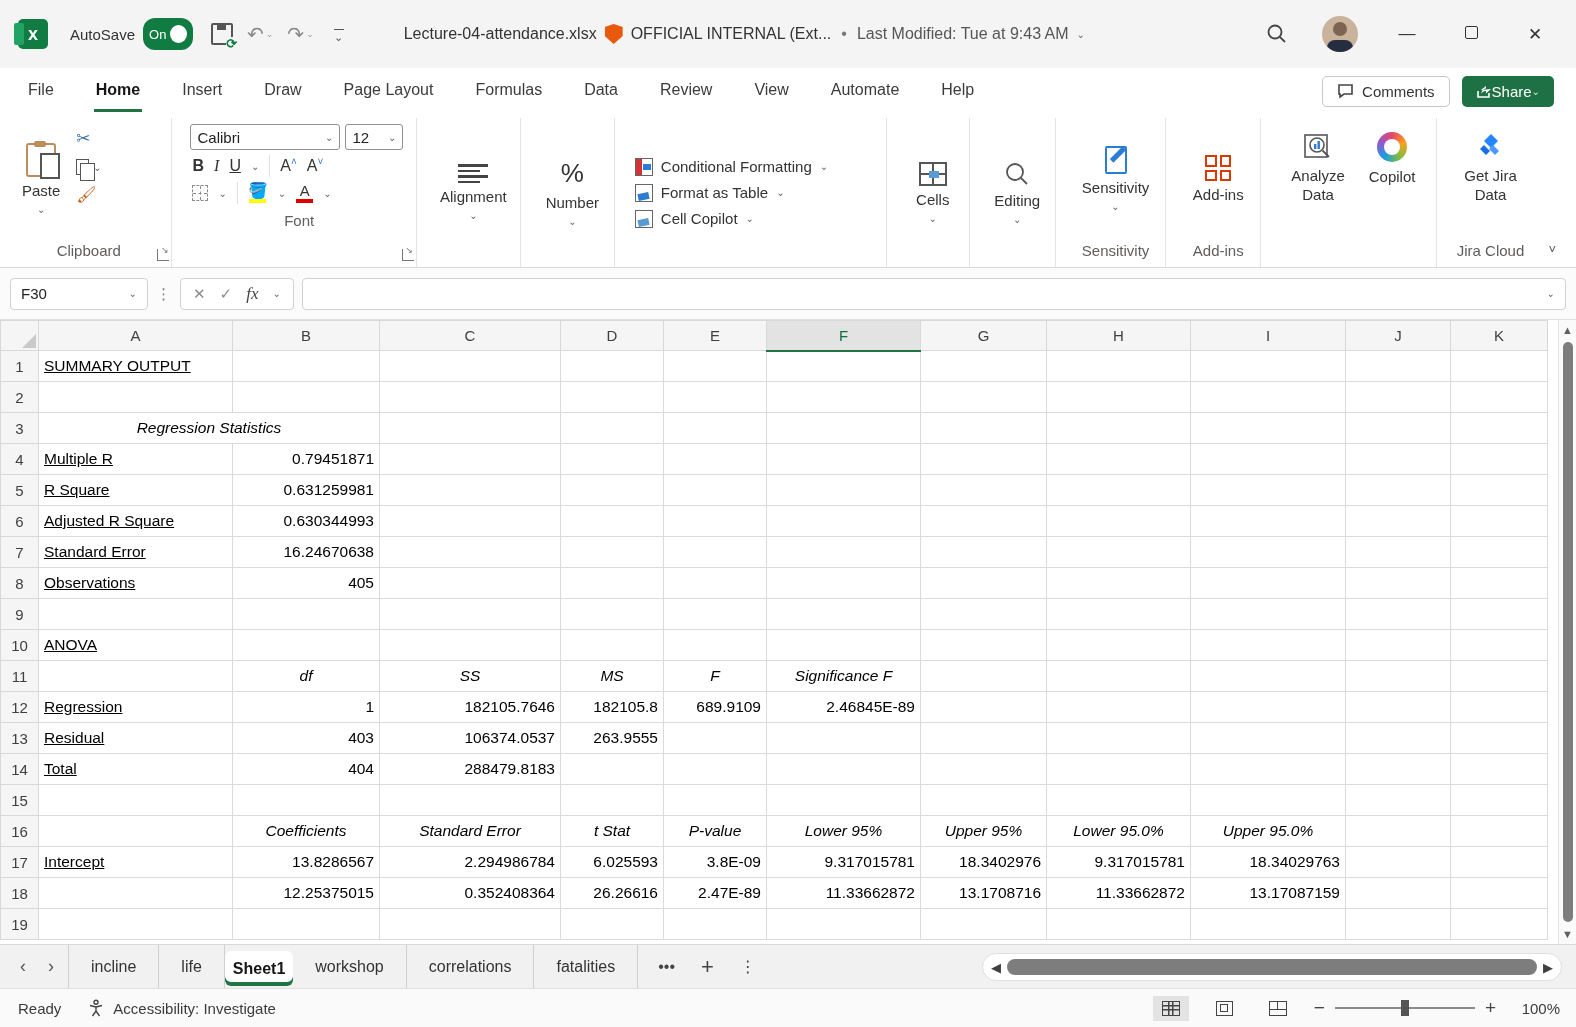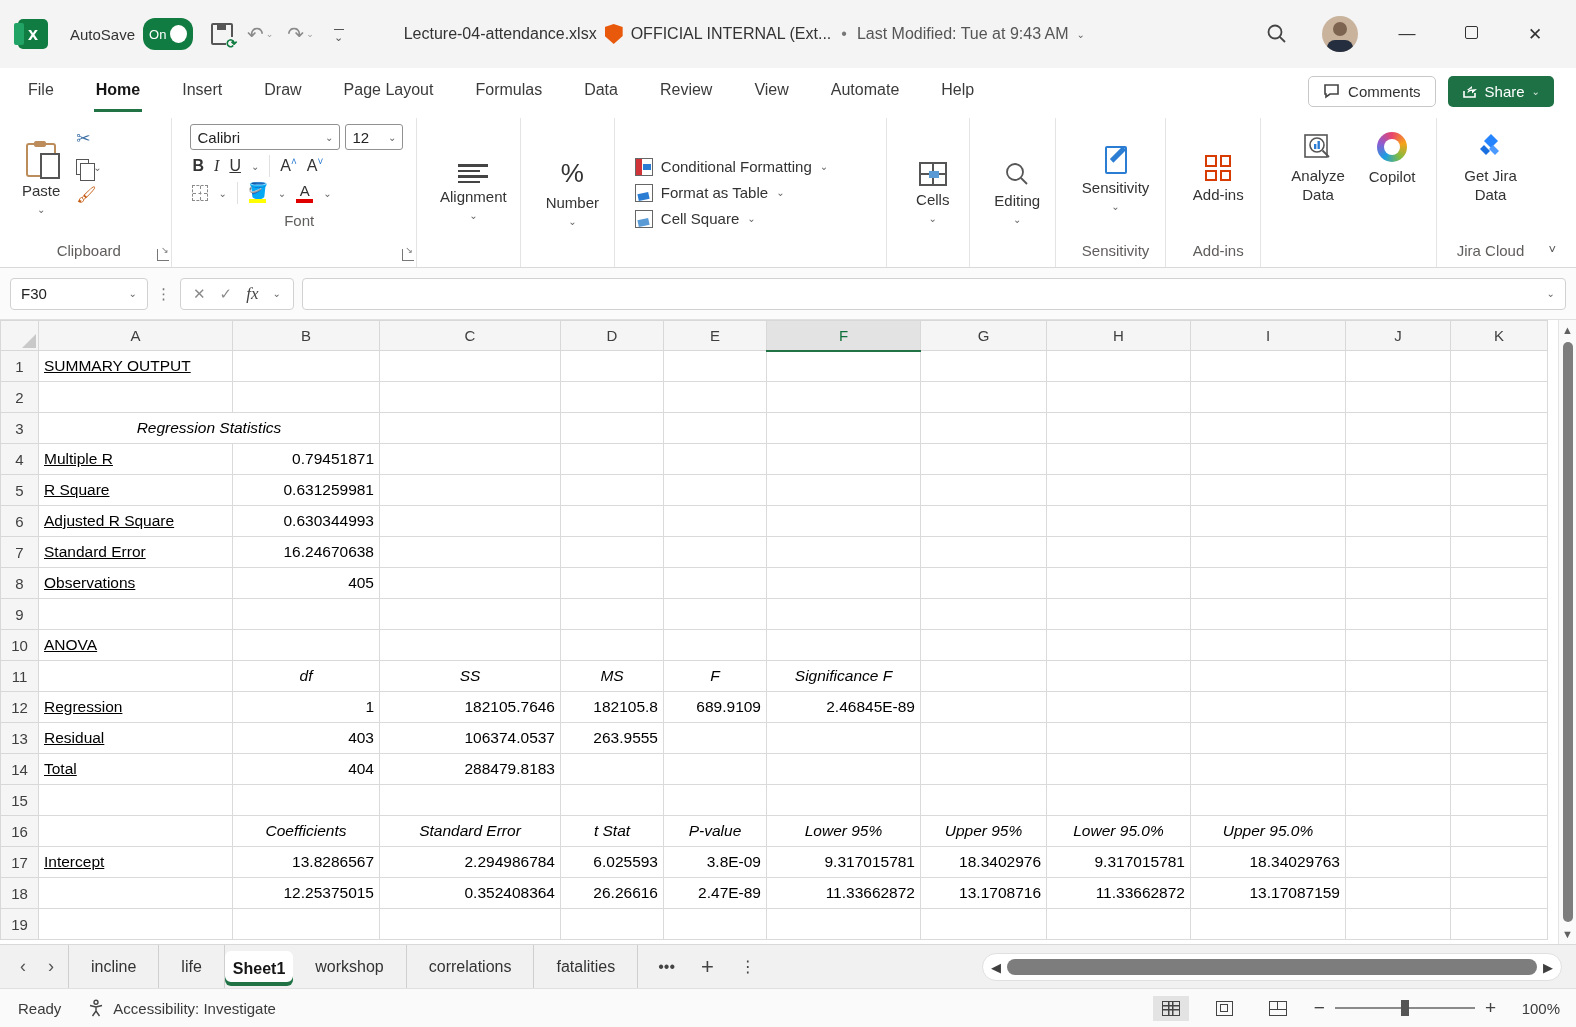--- a/index.html
+++ b/index.html
@@ -38,21 +38,21 @@
 
   
   .menubar { height:46px; background:#fff; display:flex; align-items:center; padding:0 26px; position:relative; }
   .menu-tabs { display:flex; gap:38px; font-size:16px; color:#3b3b3b; }
   .menu-tab { padding:10px 2px; cursor:default; }
   .menu-tab.active { font-weight:bold; color:#161616; border-bottom:3px solid #217346; }
   .mb-right { position:absolute; right:22px; display:flex; gap:12px; align-items:center; }
   .comments-btn { border:1px solid #c8c8c8; border-radius:5px; background:#fff; font-size:15px; padding:6px 14px;
     display:flex; gap:8px; align-items:center; color:#333; }
   .share-btn { border:none; border-radius:5px; background:#1E7145; color:#fff; font-size:15px; padding:7px 14px;
-    display:flex; gap:7px; align-items:center; }
+    display:flex; gap:0; align-items:center; }
 
   
   .ribbon { height:154px; background:#fff; border-bottom:1px solid #d9d9d9; display:flex; padding:4px 6px 0 6px; }
   .rgroup { display:flex; flex-direction:column; position:relative; padding:2px 6px; }
   .rgroup + .rgroup { border-left:1px solid #e4e4e4;padding-left:16px; }
   .rg-body { flex:1; display:flex; }
   .rg-label { text-align:center; font-size:15px; color:#605e5c; padding:4px 0 6px; position:relative; }
   .launcher { position:absolute; right:2px; bottom:6px; width:12px; height:12px; border-left:1px solid #777; border-bottom:1px solid #777; }
   .launcher::after{content:"↘"; position:absolute; right:1px; top:-4px; font-size:9px; color:#777;}
   .bigbtn { display:flex; flex-direction:column; align-items:center; justify-content:center; gap:5px; padding:4px 10px; font-size:15px; color:#333; }
@@ -343,21 +343,21 @@
           <span>Conditional Formatting</span>
           <span class="chev">⌄</span>
         </div>
         <div class="style-item">
           <span class="mini-grid ft"></span>
           <span>Format as Table</span>
           <span class="chev">⌄</span>
         </div>
         <div class="style-item">
           <span class="mini-grid cs"></span>
-          <span>Cell Square</span>
+          <span>Cell Copilot</span>
           <span class="chev">⌄</span>
         </div>
       </div>
     </div>
   </div>
 
   <div class="rgroup" style="width:84px">
     <div class="rg-body" style="align-items:center;justify-content:center">
       <div class="bigbtn">
         <span class="cells-icon"></span>

